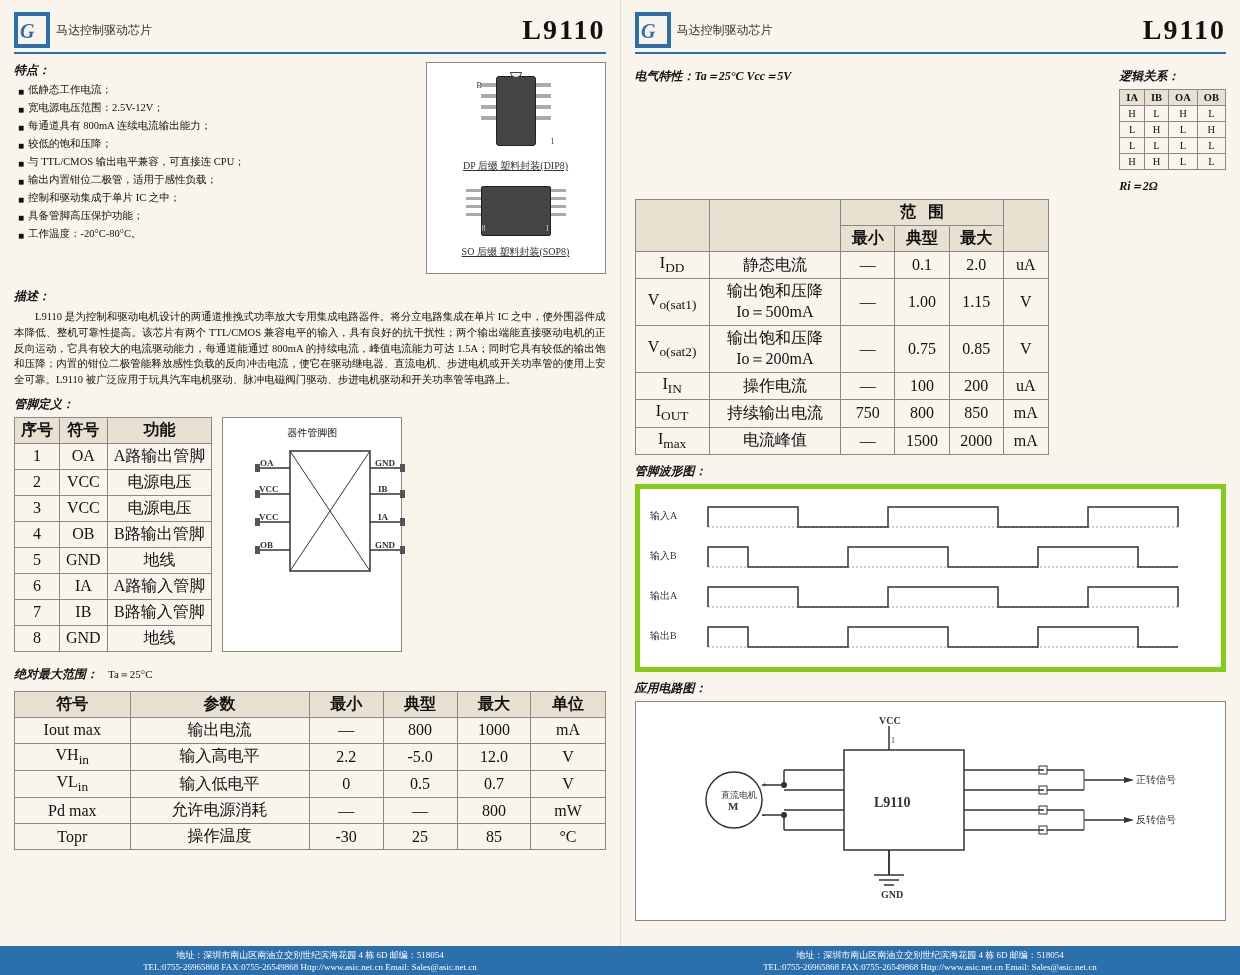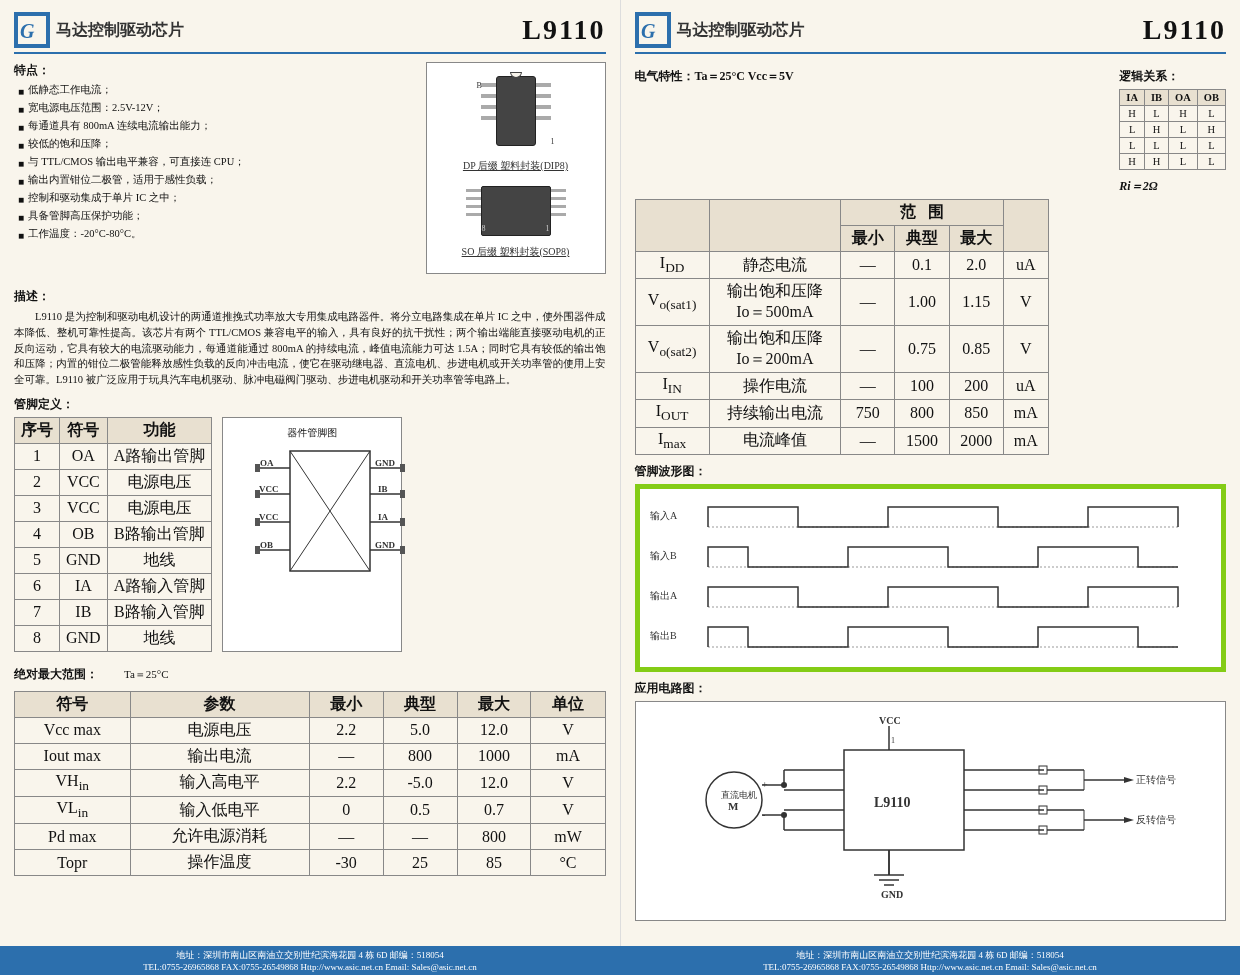--- a/index.html
+++ b/index.html
@@ -46,36 +46,36 @@
       border: 2px solid #2c6fad;
       display: flex;
       align-items: center;
       justify-content: center;
       font-size: 18px;
       font-weight: bold;
       color: #2c6fad;
       font-style: italic;
     }
     .company-name {
-      font-size: 16px;
+      font-size: 12px;
       color: #333;
-      font-weight: bold;
     }
     .chip-model {
       font-size: 28px;
       font-weight: bold;
       color: #111;
       letter-spacing: 2px;
     }
 
     
     .section-title {
       font-size: 12px;
       font-weight: bold;
-      margin: 6px 16px 4px 0;
+      margin: 6px 0 4px 0;
+      font-style: italic;
     }
     .features-list {
       list-style: none;
       padding-left: 4px;
     }
     .features-list li {
       display: flex;
       align-items: flex-start;
       gap: 4px;
       margin-bottom: 2px;
@@ -430,28 +430,20 @@
           <tr>
             <th>符号</th>
             <th>参数</th>
             <th>最小</th>
             <th>典型</th>
             <th>最大</th>
             <th>单位</th>
           </tr>
         </thead>
         <tbody>
-          <tr>
-            <td>Vcc max</td>
-            <td>电源电压</td>
-            <td>2.2</td>
-            <td>5.0</td>
-            <td>12.0</td>
-            <td>V</td>
-          </tr>
           <tr>
             <td>Iout max</td>
             <td>输出电流</td>
             <td>—</td>
             <td>800</td>
             <td>1000</td>
             <td>mA</td>
           </tr>
           <tr>
             <td>VH<sub>in</sub></td>

